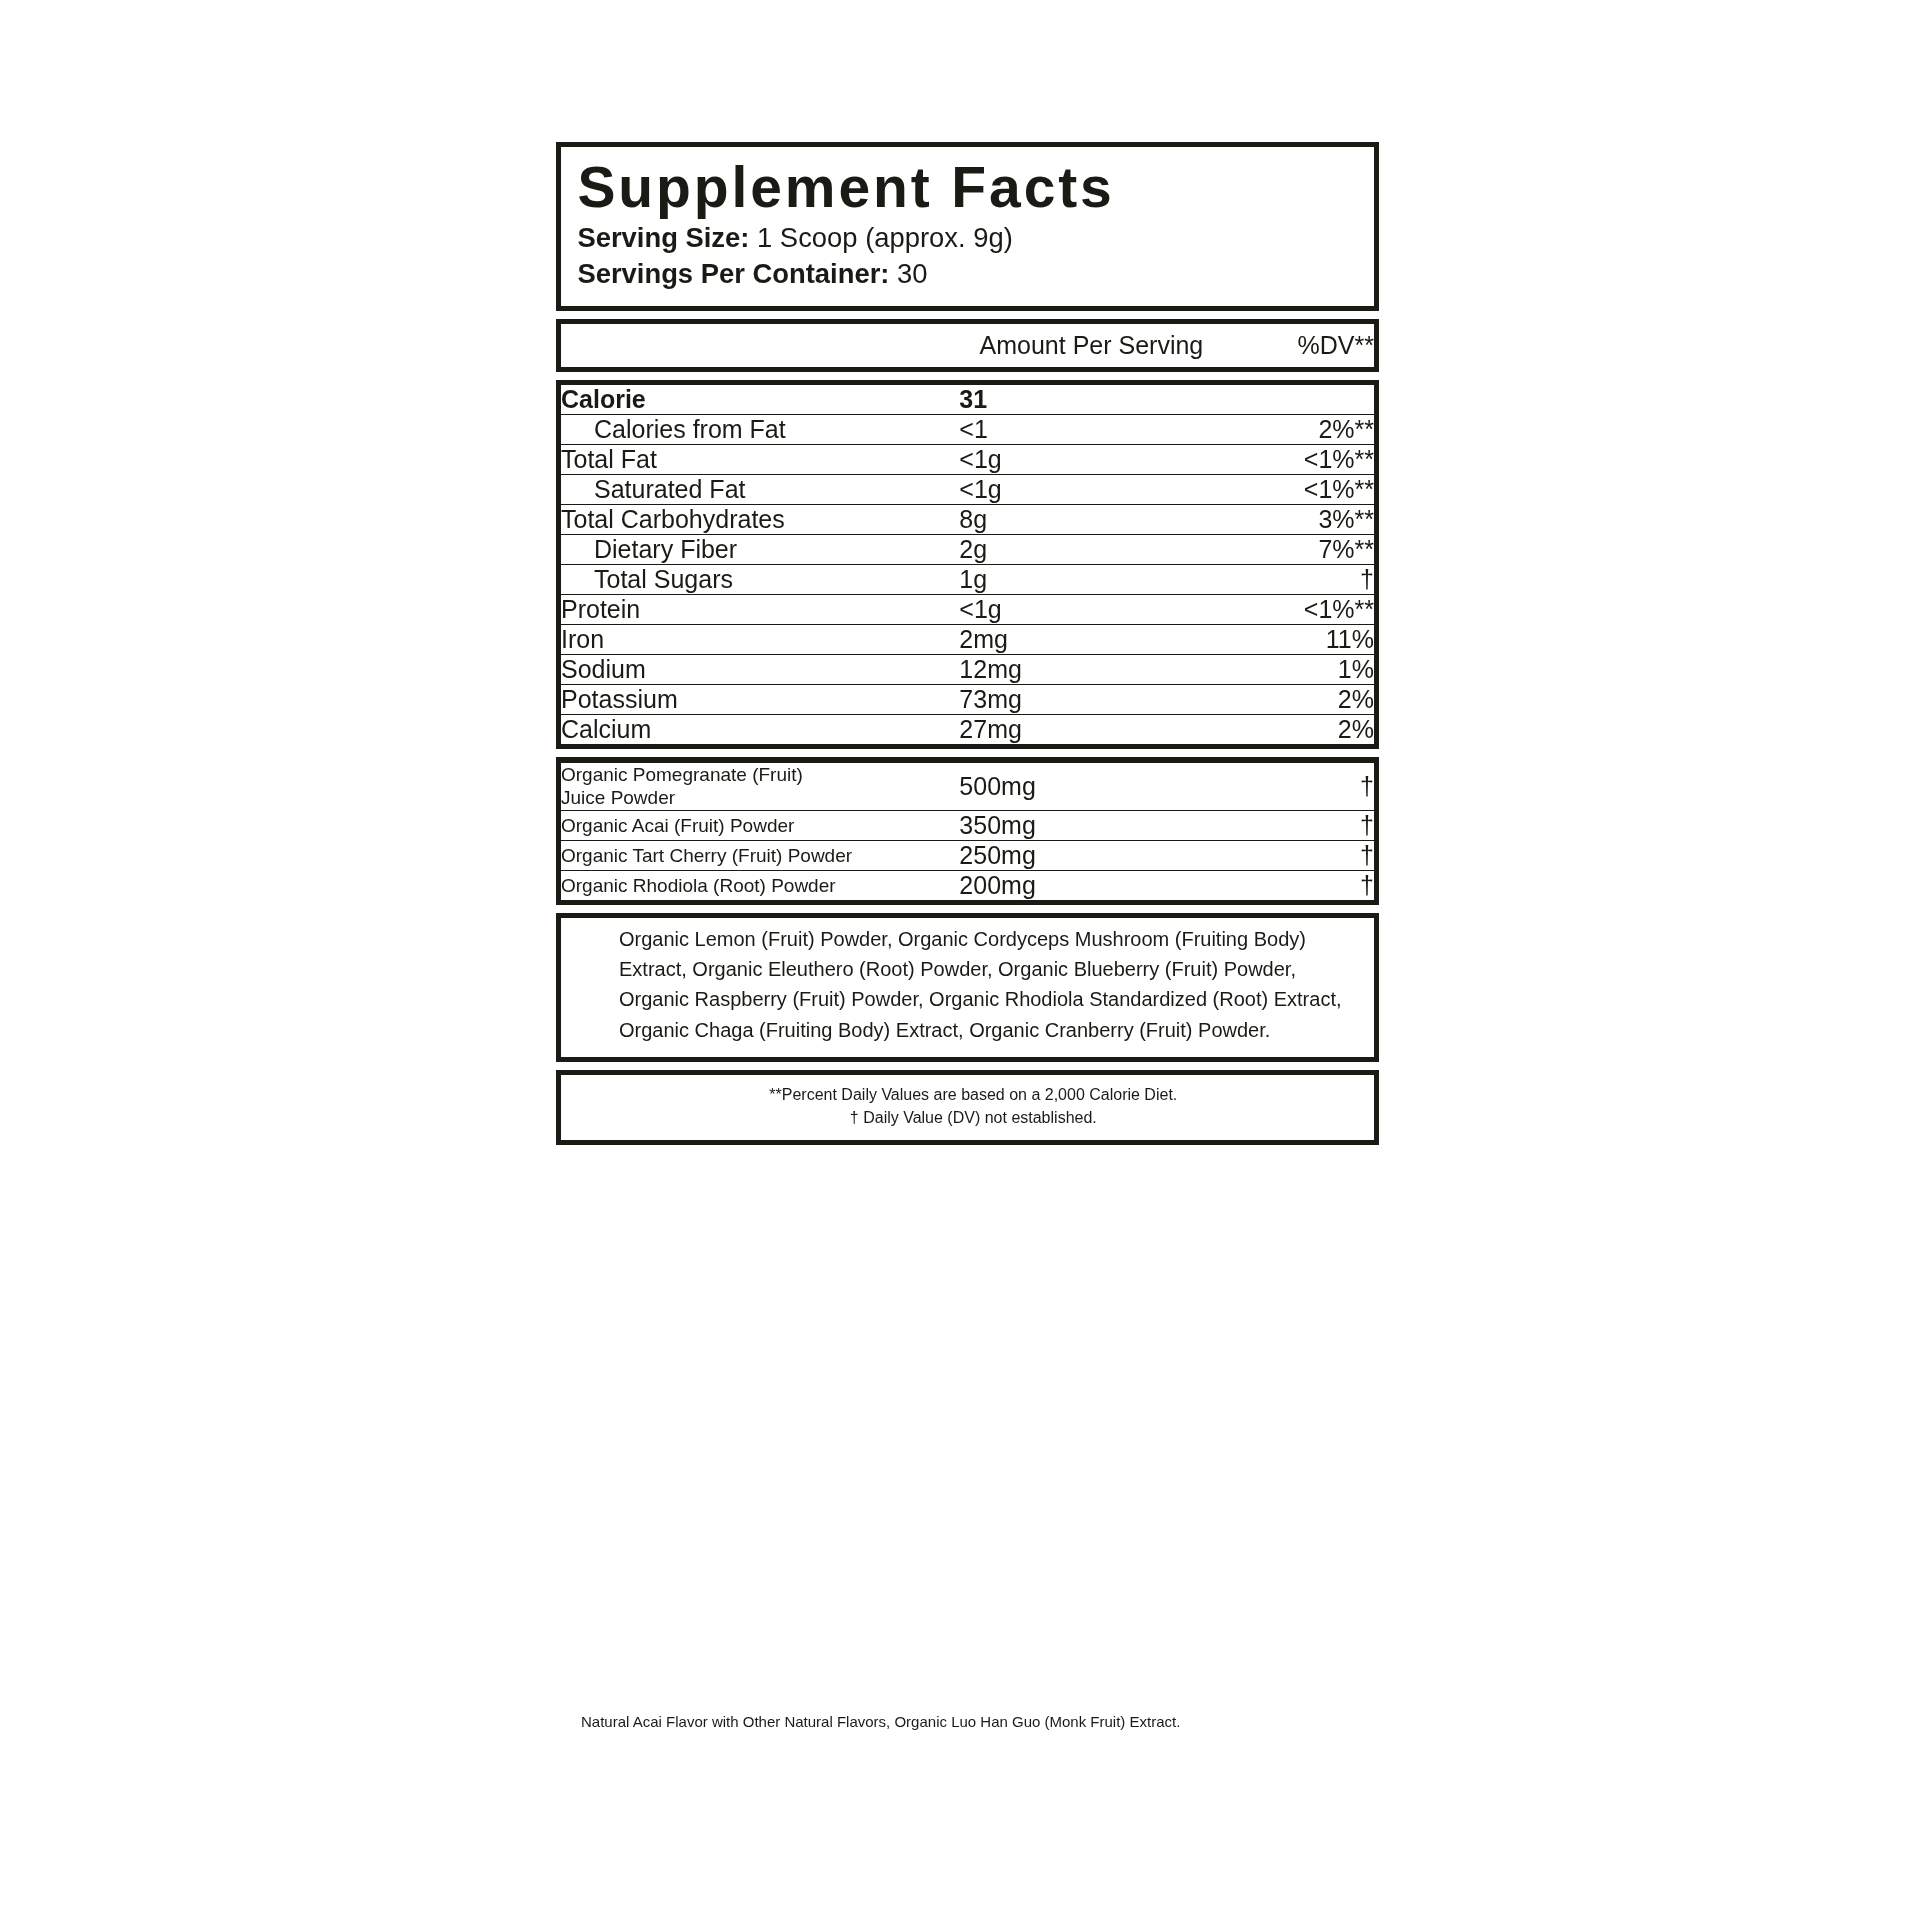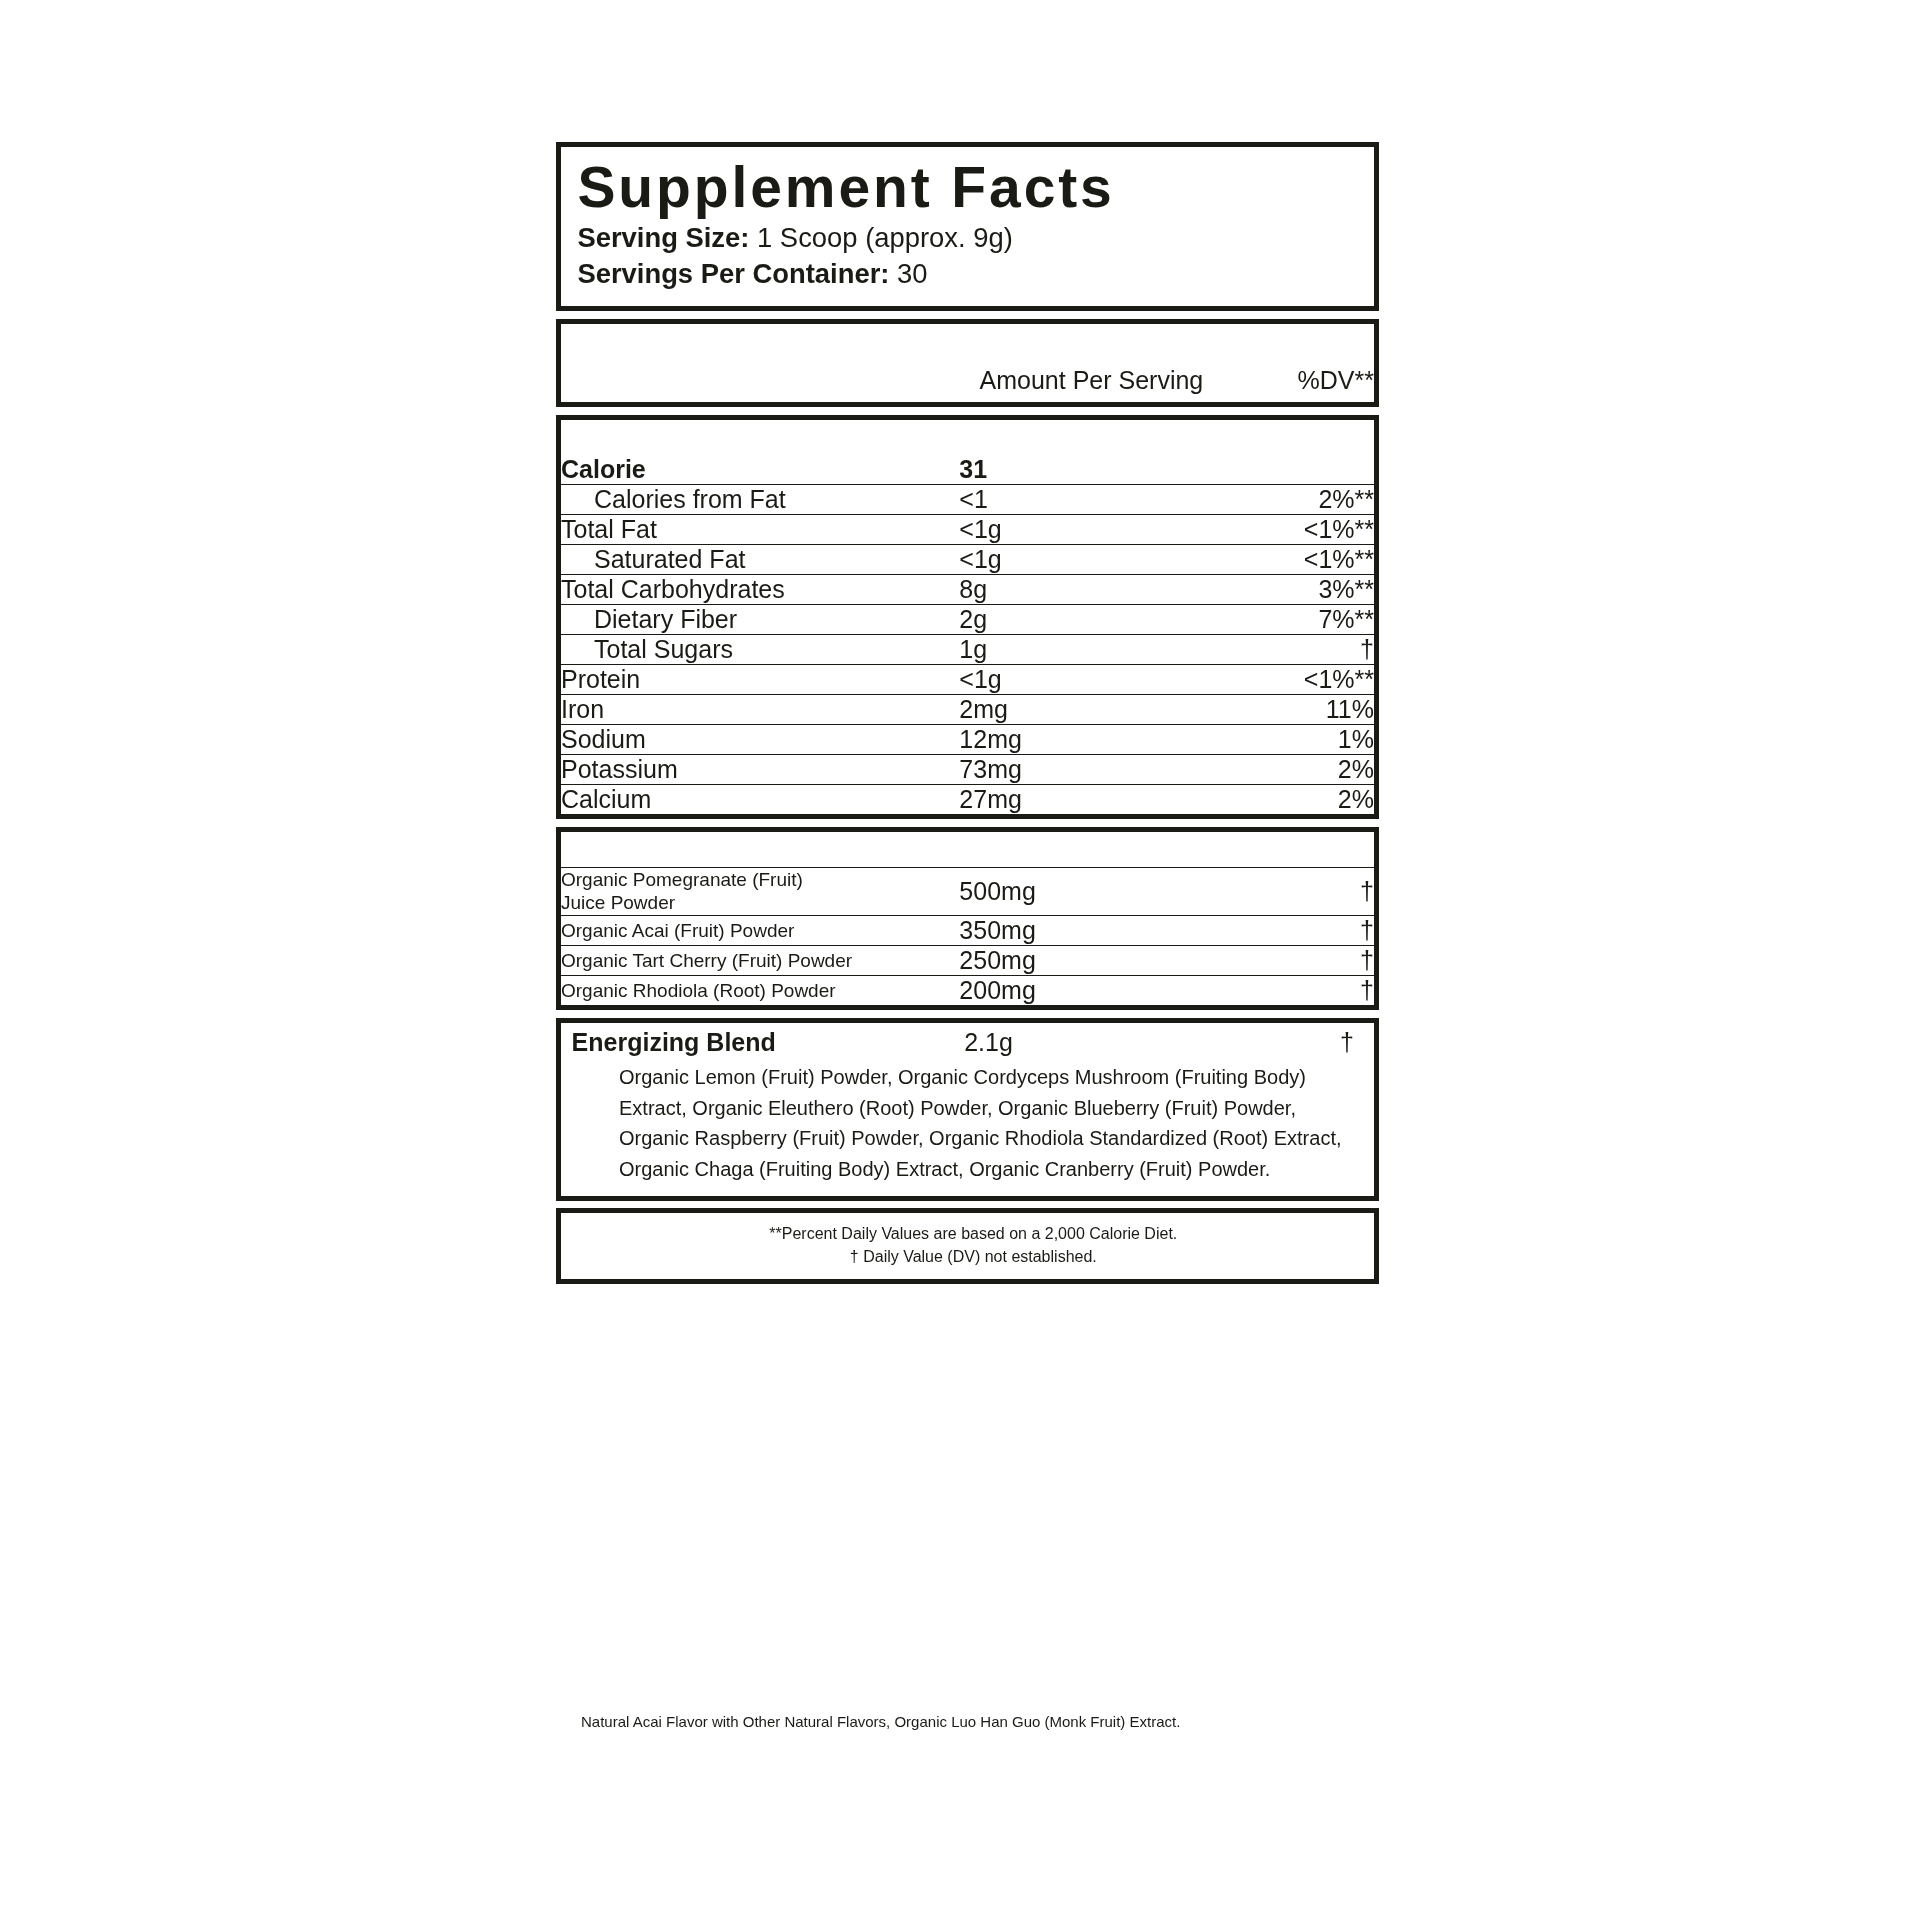--- a/index.html
+++ b/index.html
@@ -46,21 +46,20 @@
     white-space: nowrap;
   }
   .serving-line .lbl { font-weight: bold; }
   .serving-line .val { font-weight: normal; text-align: center; }
 
   
   table.nutri {
     width: 100%;
     border-collapse: collapse;
     table-layout: fixed;
-    margin-top: 35px;
   }
   table.nutri td {
     vertical-align: middle;
     padding: 0;
   }
   .c-name  { width: 49%; }
   .c-amt   { width: 30%; }
   .c-dv    { width: 21%; }
 
   .rowline td {
@@ -247,25 +246,20 @@
           <td class="c-amt ing-amt">200mg</td>
           <td class="c-dv ing-dv">†</td>
         </tr>
       </tbody>
         </table>
     </div>
 
     <div class="gap-sm"></div>
 
     <div class="box">
-      <div class="blend-head">
-        <div class="blend-name">Energizing Blend</div>
-        <div class="blend-amt">2.1g</div>
-        <div class="blend-dv">†</div>
-      </div>
       <div class="blend-body">Organic Lemon (Fruit) Powder, Organic Cordyceps Mushroom (Fruiting Body) Extract, Organic Eleuthero (Root) Powder, Organic Blueberry (Fruit) Powder, Organic Raspberry (Fruit) Powder, Organic Rhodiola Standardized (Root) Extract, Organic Chaga (Fruiting Body) Extract, Organic Cranberry (Fruit) Powder.</div>
     </div>
 
     <div class="gap-sm"></div>
 
     <div class="box footnotes">
       <div>**Percent Daily Values are based on a 2,000 Calorie Diet.</div>
       <div>† Daily Value (DV) not established.</div>
     </div>
 

